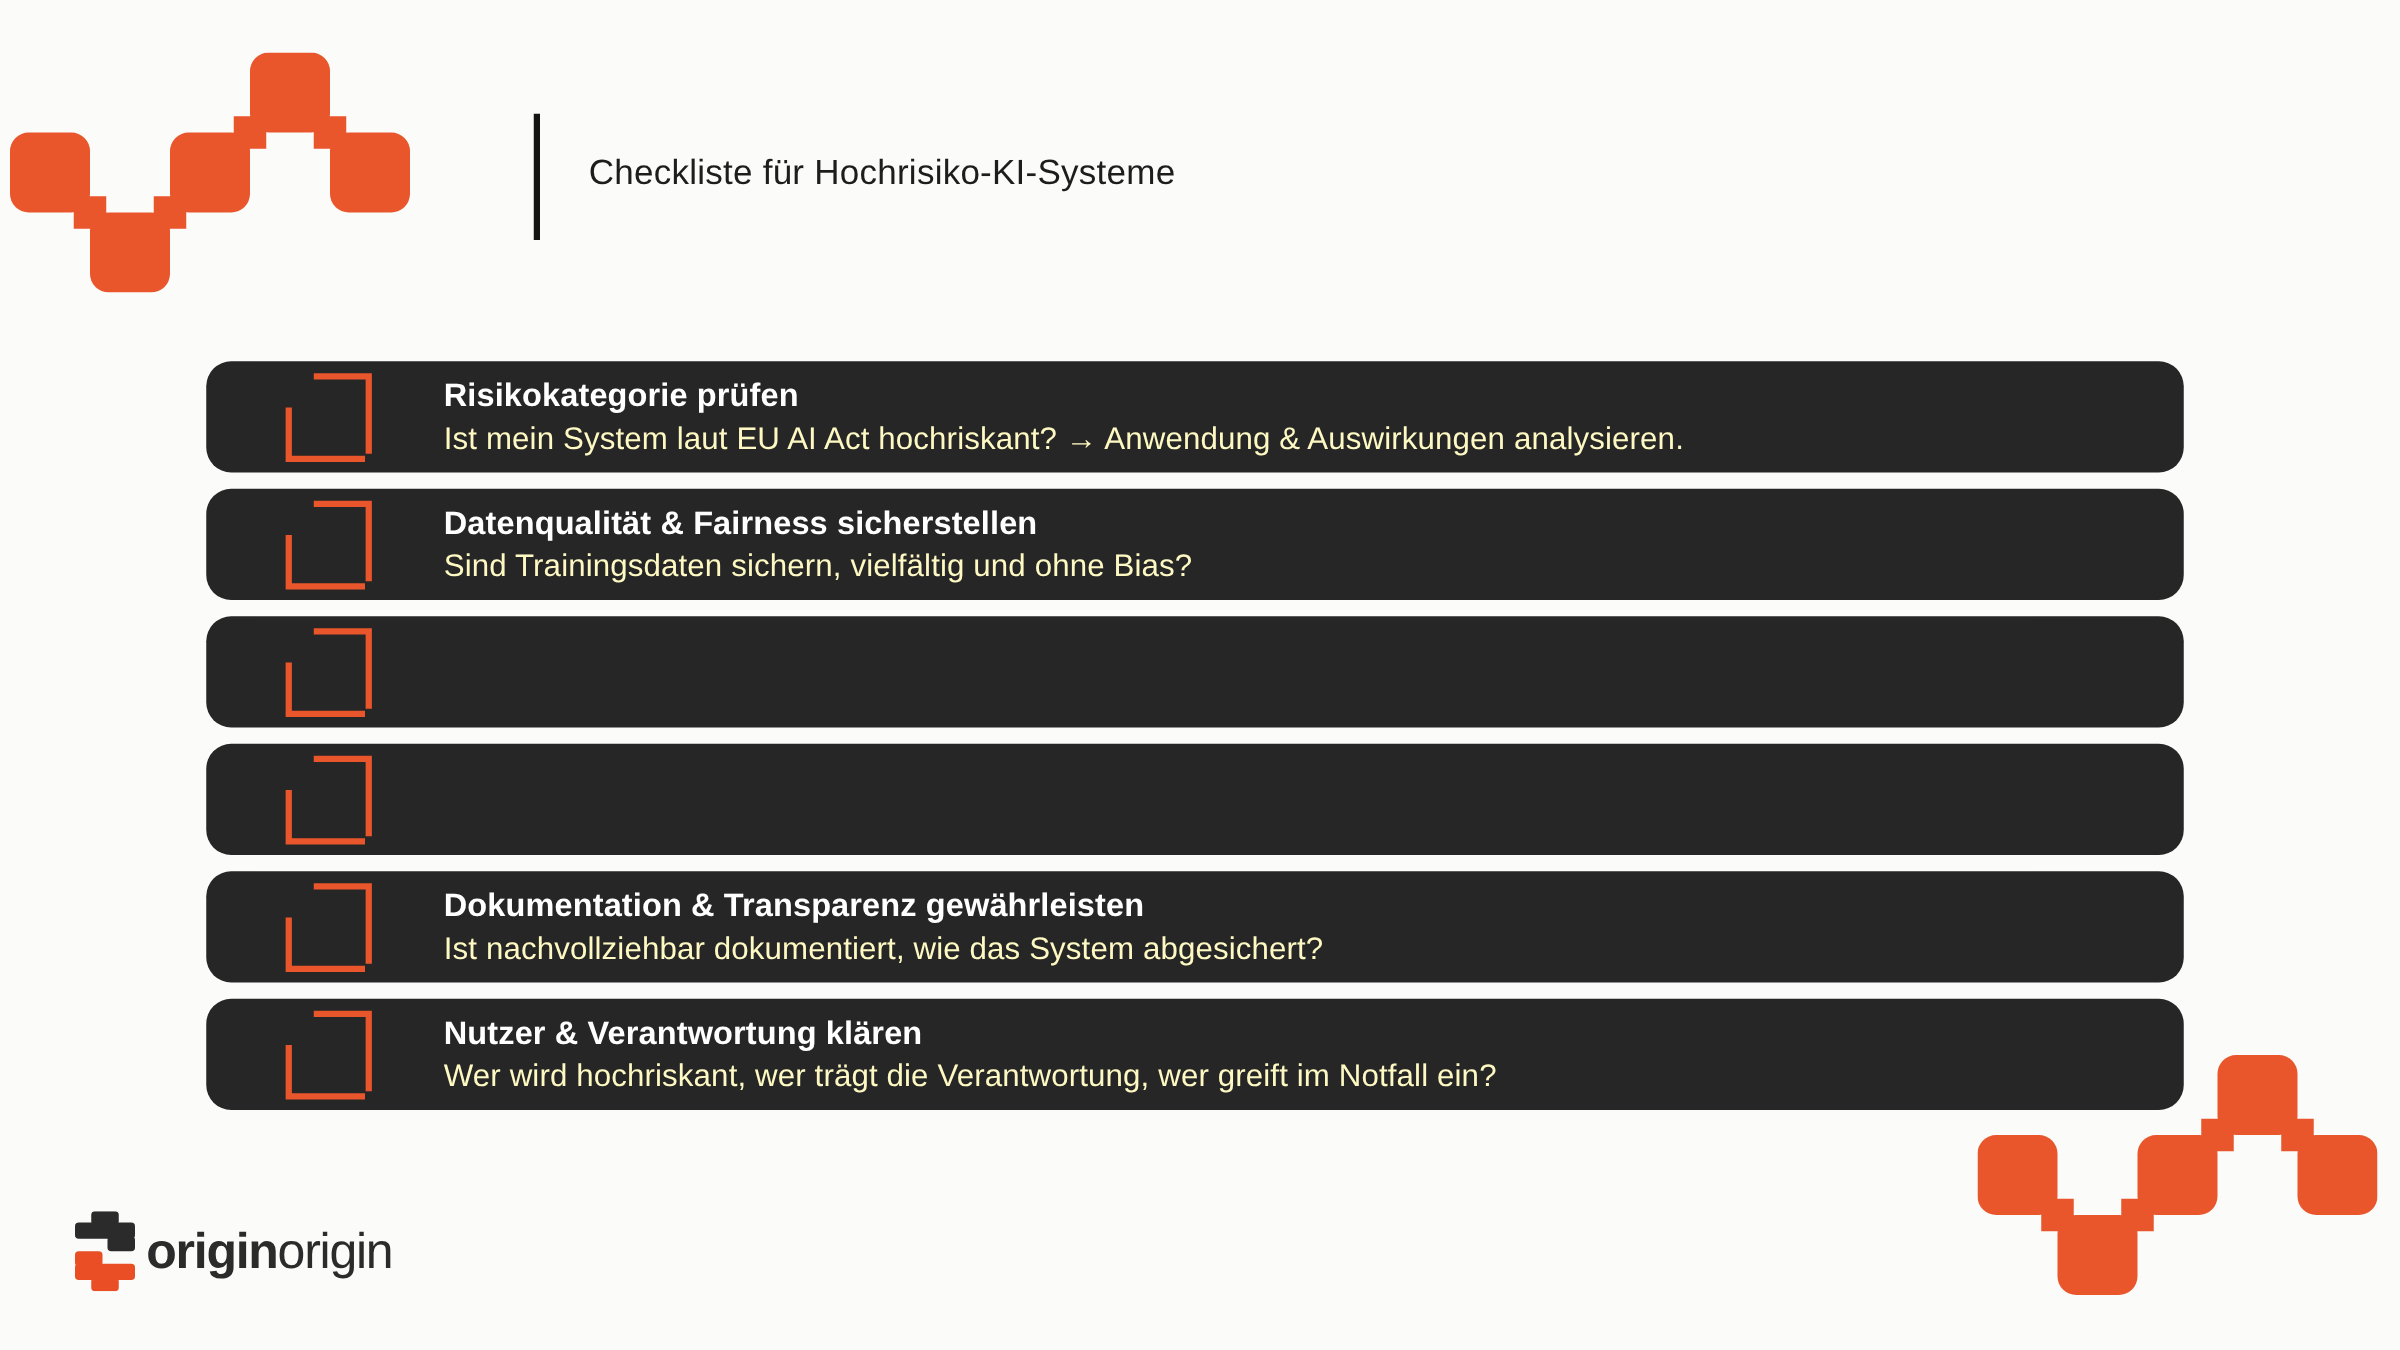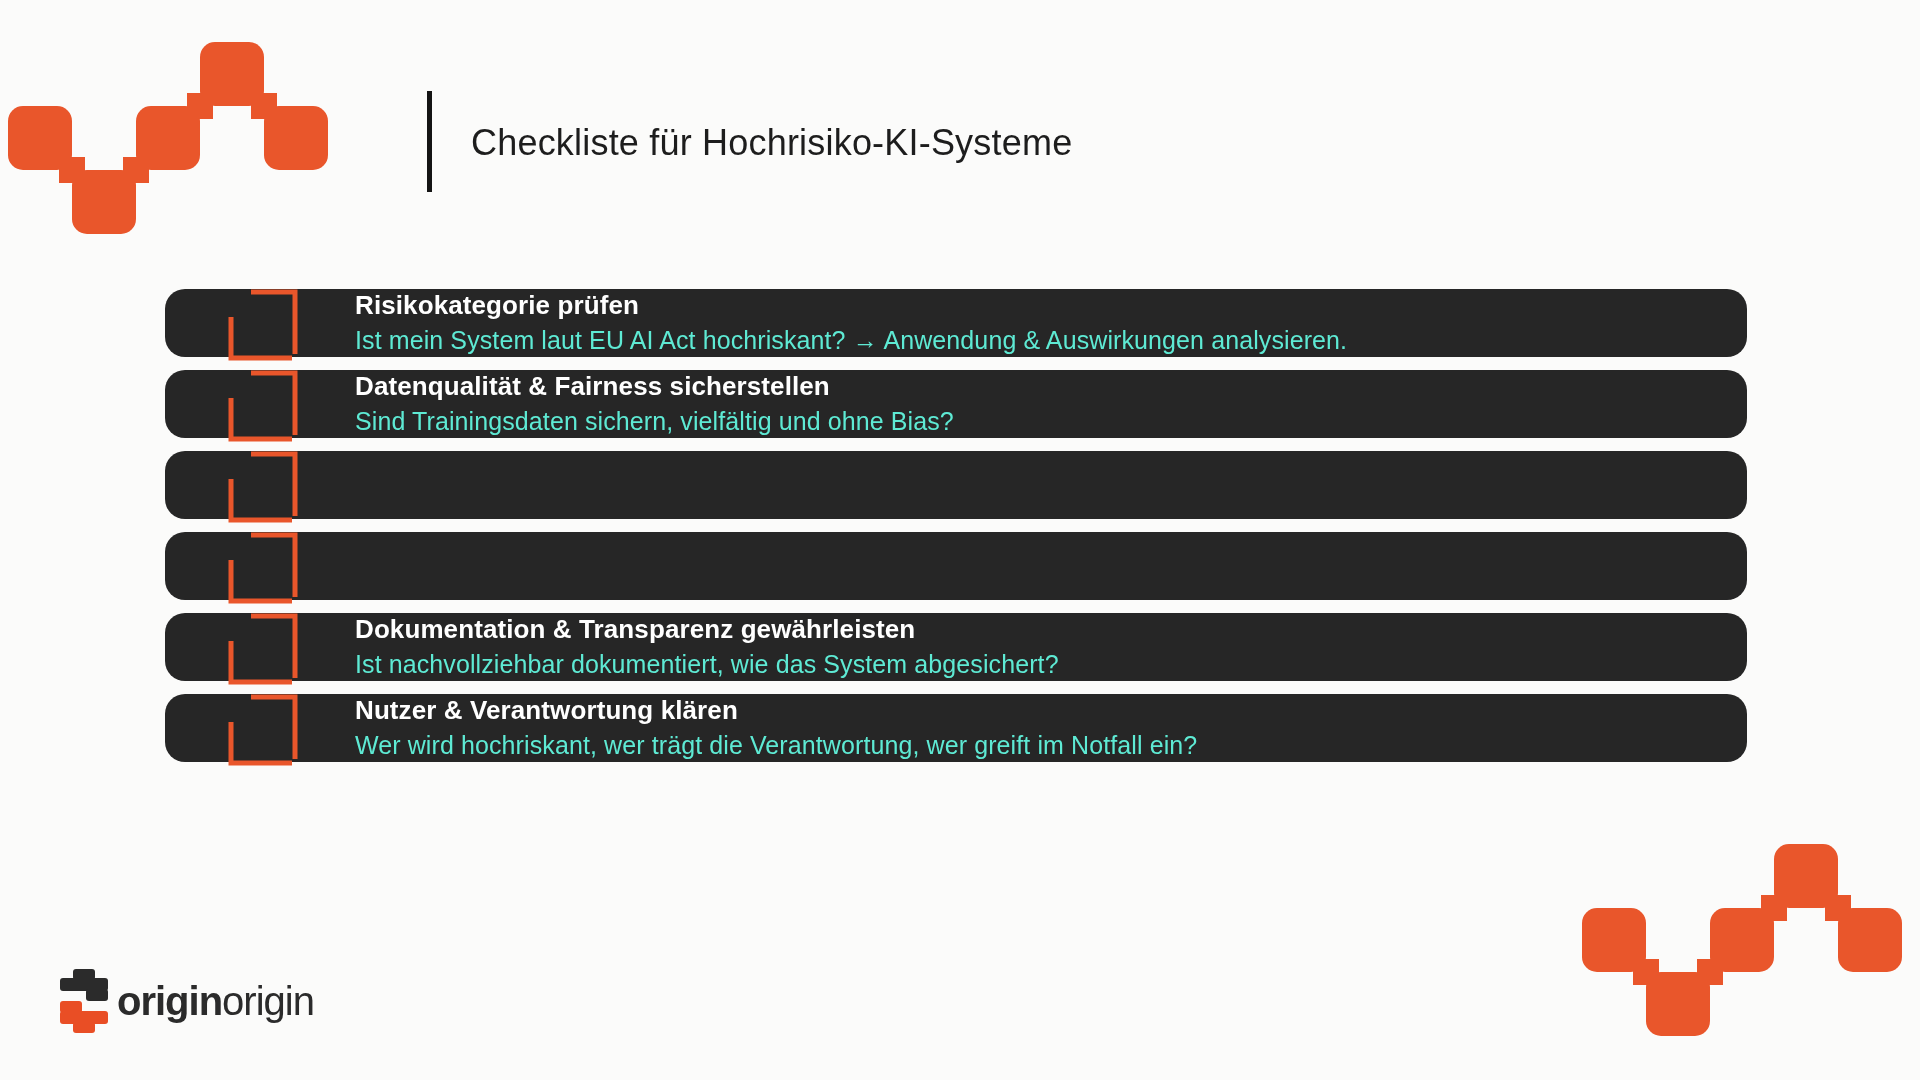--- a/index.html
+++ b/index.html
@@ -24,42 +24,42 @@
   
   .title-bar {
     position: absolute;
     left: 427px; top: 91px;
     width: 5px; height: 101px;
     background: #141414;
   }
   .page-title {
     position: absolute;
     left: 471px; top: 122px;
-    font-size: 36px;
+    font-size: 28px;
     font-weight: 400;
     color: #1d1d1d;
     letter-spacing: 0.2px;
     white-space: nowrap;
   }
 
   
   .checklist {
     position: absolute;
     left: 165px; top: 289px;
     width: 1582px;
     display: flex;
     flex-direction: column;
     gap: 13px;
   }
   .card {
-    height: 68px;
+    height: 89px;
     background: #262626;
     border-radius: 20px;
     display: flex;
-    align-items: flex-start;
+    align-items: center;
     padding-left: 63px;
   }
   .checkbox {
     width: 70px; height: 72px;
     flex: 0 0 70px;
     cursor: pointer;
   }
   .checkbox path {
     fill: none;
     stroke-width: 5px;
@@ -74,21 +74,21 @@
     font-size: 26px;
     font-weight: 700;
     color: #ffffff;
     line-height: 32px;
     letter-spacing: 0.1px;
     white-space: nowrap;
   }
   .card-desc {
     font-size: 25px;
     font-weight: 400;
-    color: #5eead4;
+    color: #fef9c3;
     line-height: 34px;
     letter-spacing: 0.1px;
     white-space: nowrap;
   }
 
   
   .brand {
     position: absolute;
     left: 60px; top: 968px;
     height: 66px;

